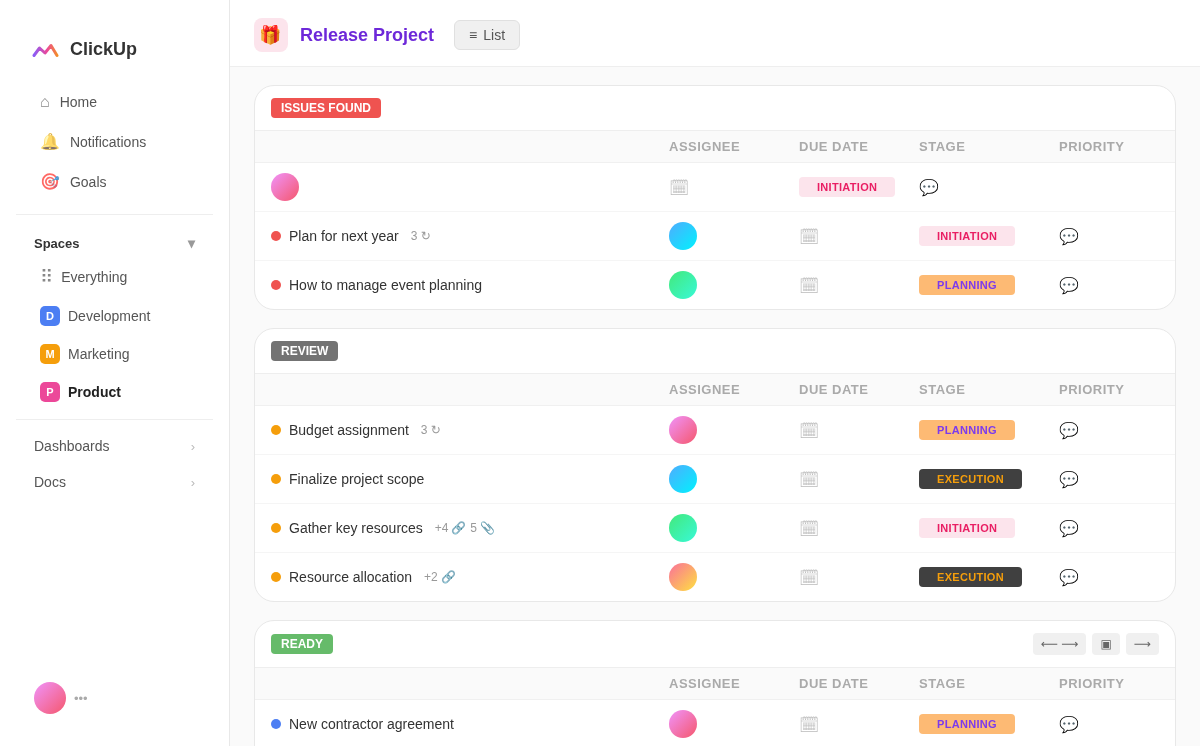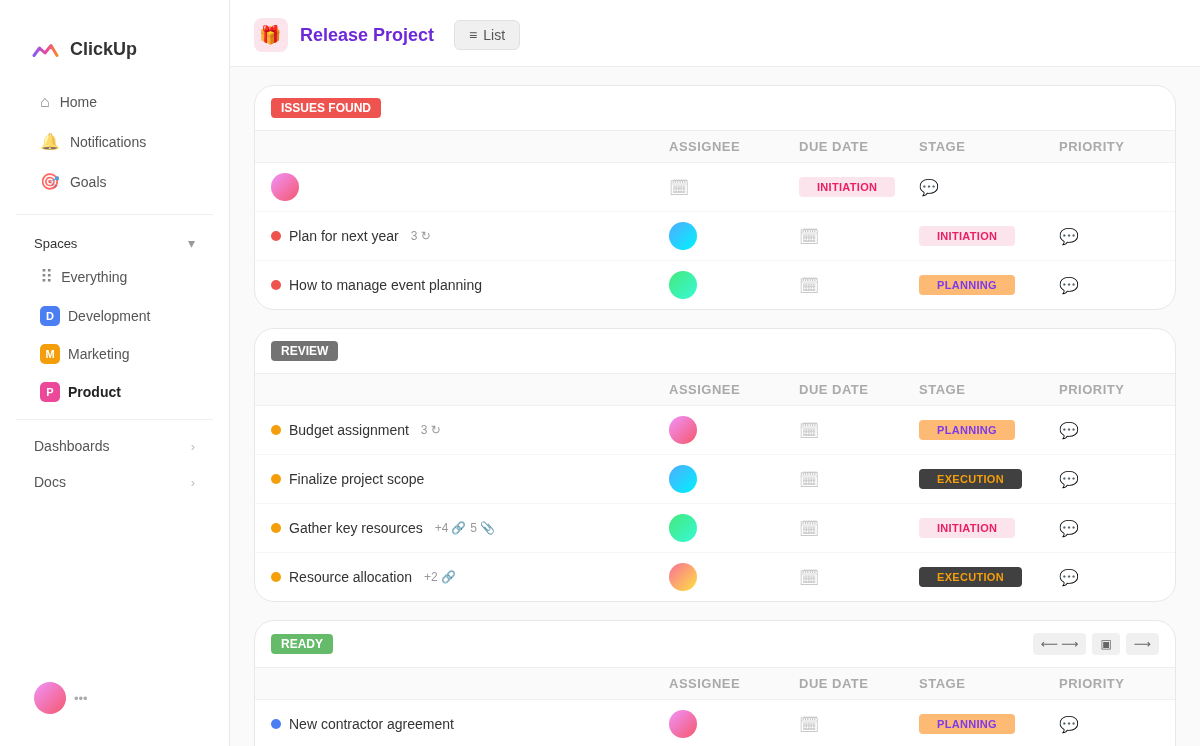--- a/index.html
+++ b/index.html
@@ -41,21 +41,21 @@
       color: #555;
       cursor: pointer;
       border-radius: 6px;
       margin: 1px 6px;
     }
     .nav-icon { font-size: 16px; opacity: 0.7; }
 
     .sidebar-section {
       padding: 12px 18px 6px;
       font-size: 13px;
-      font-weight: 400;
+      font-weight: 700;
       color: #333;
       display: flex;
       justify-content: space-between;
       align-items: center;
       text-align: right;
     }
 
     .space-item {
       display: flex;
       align-items: center;

